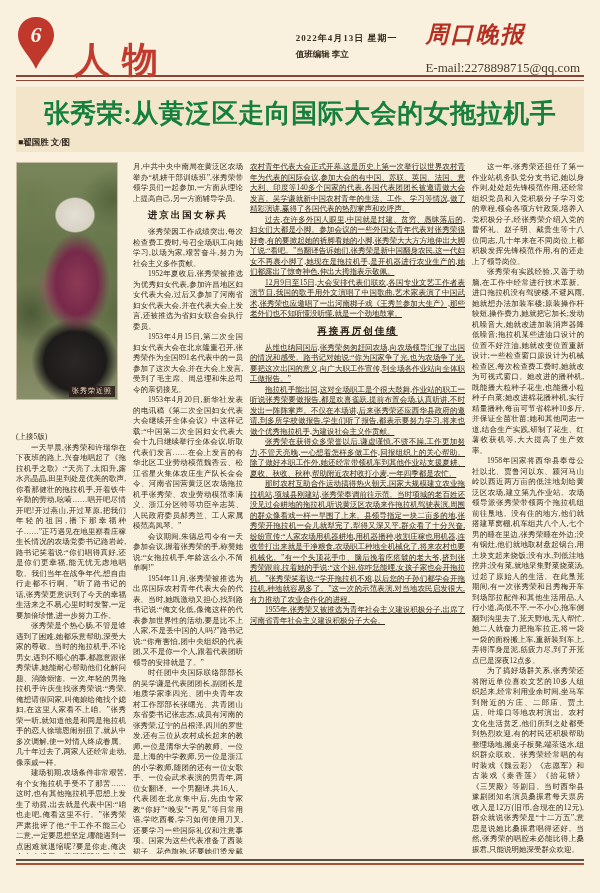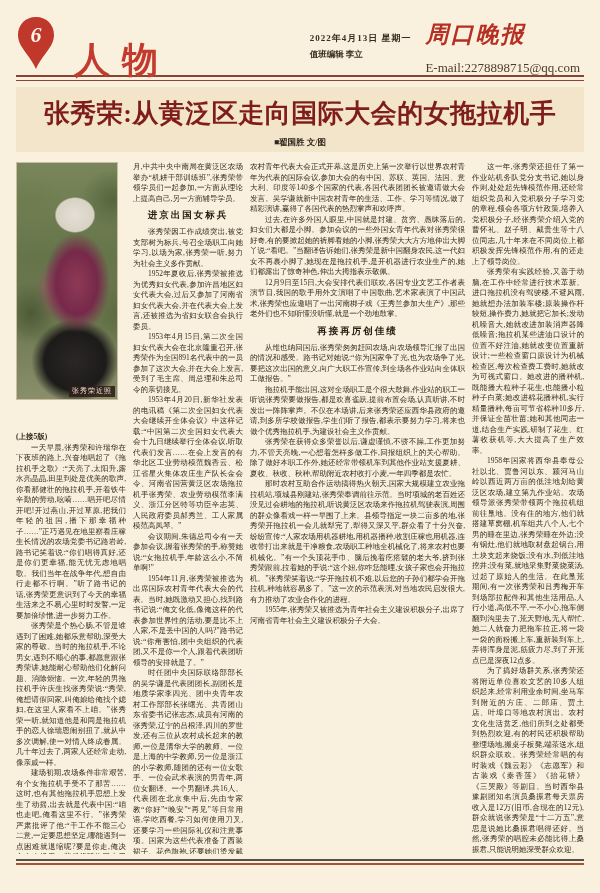--- a/index.html
+++ b/index.html
@@ -17,53 +17,53 @@
   .badge{ position:absolute; left:0; top:0; width:40px; height:54px; }
   .badge svg{ display:block; }
   .badge .num{
     position:absolute; left:0; top:6px; width:40px; text-align:center;
     font-size:22px; font-style:italic; font-weight:bold; color:#fdf6e8;
   }
   .section-title{
     position:absolute; left:58px; top:20px;
     font-size:36px; font-weight:bold; color:#c23b2e; letter-spacing:12px;
   }
-  .mast-right{ position:absolute; right:0; top:6px; display:flex; align-items:flex-start; gap:14px; }
+  .mast-right{ position:absolute; right:0; top:6px; display:flex; align-items:flex-start; gap:28px; }
   .mast-info{ text-align:left; padding-top:10px; }
   .date-line{ font-size:9px; color:#3a2d22; font-weight:bold; letter-spacing:1px; }
   .editor-line{ font-size:8.5px; color:#3a2d22; margin-top:4px; font-weight:bold; }
   .mast-brand{ text-align:left; }
   .brand{
     font-size:23px; font-weight:bold; font-style:italic; color:#b52f22;
     letter-spacing:2px; line-height:26px;
   }
   .email{ font-size:13px; color:#4a3b2c; margin-top:12px; }
   .header-rule{
     margin:3px 16px 0 16px; height:6px;
     border-top:2px solid #8a4434; border-bottom:1px solid #8a4434;
   }
   
   .headline-band{
     margin:6px 16px 0 16px; background:#f3e5c9;
     padding:9px 2px 3px 2px;
   }
   .headline{
-    font-size:26px; font-weight:900; color:#7f1d1d;
+    font-size:26px; font-weight:900; color:#15803d;
     text-align:center; white-space:nowrap; letter-spacing:0.5px;
   }
-  .byline{ text-align:center; font-size:8.5px; color:#2f261c; margin-top:6px; font-weight:bold; }
+  .byline{ text-align:left; font-size:8.5px; color:#2f261c; margin-top:6px; font-weight:bold; }
   
   .content{
     display:flex; gap:7px;
     margin:10px 16px 0 16px; height:692px; overflow:hidden;
   }
   .col{ overflow:hidden; }
   .c1{ width:110px; flex:none; }
   .c2{ width:110px; flex:none; }
-  .c3{ flex:1; }
+  .c3{ flex:1;text-decoration:underline; }
   .c4{ width:112px; flex:none; }
   .photo{
     width:102px; height:238px; margin-bottom:6px; position:relative;
     border:1px solid #c9bca2;
     background:
       radial-gradient(34px 30px at 58px 52px, #e4e0d6 0%, #d8d2c4 55%, rgba(0,0,0,0) 60%),
       radial-gradient(46px 70px at 60px 120px, #8e3a55 0%, #77294a 45%, rgba(0,0,0,0) 72%),
       radial-gradient(40px 46px at 46px 126px, #a04666 0%, rgba(0,0,0,0) 70%),
       radial-gradient(56px 54px at 58px 198px, #2a2726 0%, #1d1b1a 55%, rgba(0,0,0,0) 78%),
       radial-gradient(40px 36px at 16px 40px, #6d7c4e 0%, rgba(0,0,0,0) 75%),
@@ -76,21 +76,21 @@
     position:absolute; right:2px; bottom:2px;
     background:rgba(46,30,24,0.88); color:#f2e8d8;
     font-size:7px; line-height:9px; padding:1px 3px; letter-spacing:1px;
   }
   .para{
     font-size:7.5px; line-height:10.5px; text-align:justify;
     text-indent:2em; color:#362b20;
     text-justify:inter-ideograph;
   }
   .para.cont, .para.note{ text-indent:0; }
-  .para.note{ font-weight:bold;margin-top:32px; }
+  .para.note{ font-weight:normal;margin-top:32px; }
   .subhead{
     font-size:9.5px; font-weight:bold; text-align:center;
     color:#241a10; margin:5px 0 5px 0; letter-spacing:2px;
   }
   
   .bottom-rule-dark{ margin:5px 16px 0 16px; border-top:2px solid #57504a; }
   .bottom-rule-red{ margin:2px 16px 0 16px; border-top:2.5px solid #a85331; }
 </style>
 </head>
 <body>
@@ -127,21 +127,21 @@
       <span class="photo-caption">张秀荣近照</span>
     </div>
   <div class="para note">(上接5版)</div>
       <div class="para">一天早晨,张秀荣和许瑞华在下夜班的路上,兴奋地唱起了《拖拉机手之歌》:“天亮了,太阳升,露水亮晶晶,田里到处是优美的歌声,你看那健壮的拖拉机手,开着铁牛辛勤的劳动,吆嗬……唱开吧尽情开吧!开过燕山,开过草原,把我们年轻的祖国,播下那幸福种子……”正巧遇见在地里察看庄稼生长情况的农场党委书记路岩岭,路书记笑着说:“你们唱得真好,还是你们更幸福,能无忧无虑地唱歌。我们当年在战争年代,想自由行走都不行啊。”听了路书记的话,张秀荣更意识到了今天的幸福生活来之不易,心里时时发誓,一定要加倍珍惜,进一步努力工作。</div>
       <div class="para">张秀荣是个热心肠,不管是谁遇到了困难,她都乐意帮助,深受大家的尊敬。当时的拖拉机手,不论男女,遇到不顺心的事,都愿意跟张秀荣讲,她能耐心帮助他们化解问题、消除烦恼。一次,年轻的男拖拉机手许庆生找张秀荣说:“秀荣,俺想请假回家,叫俺娘给俺找个媳妇,在这里人家看不上咱。”张秀荣一听,就知道他是和同是拖拉机手的恋人徐瑞恩闹别扭了,就从中多次调解,使一对情人终成眷属。几十年过去了,两家人还经常走动,像亲戚一样。</div>
       <div class="para">建场初期,农场条件非常艰苦,有个女拖拉机手受不了那苦……这时,也有其他拖拉机手思想上发生了动摇,出去就是代表中国:“咱也走吧,俺看这里不行。”张秀荣严肃批评了他:“干工作不能三心二意,一定要思想坚定,哪能遇到一点困难就退缩呢?要是你走,俺决心在农场干一辈子!”那位同志思想受到很大触动,最终还是留了下来。</div>
     </div>
   <div class="col c2">
       <div class="para cont">月,中共中央中南局在黄泛区农场举办“机耕干部训练班”,张秀荣带领学员们一起参加,一方面从理论上提高自己,另一方面辅导学员。</div>
       <div class="subhead">进京出国女标兵</div>
-      <div class="para">张秀荣因工作成绩突出,被党支部树为标兵,号召全场职工向她学习,以场为家,张秀荣一听,努力为社会主义多作贡献。</div>
+      <div class="para">张秀荣因工作成绩突出,每次检查费工费时,号召全场职工向她学习,以场为家,艰苦奋斗,努力为社会主义多作贡献。</div>
       <div class="para">1952年夏收后,张秀荣被推选为优秀妇女代表,参加许昌地区妇女代表大会,过后又参加了河南省妇女代表大会,并在代表大会上发言,还被推选为省妇女联合会执行委员。</div>
       <div class="para">1953年4月15日,第二次全国妇女代表大会在北京隆重召开,张秀荣作为全国891名代表中的一员参加了这次大会,并在大会上发言,受到了毛主席、周总理和朱总司令的亲切接见。</div>
       <div class="para">1953年4月20日,新华社发表的电讯稿《第二次全国妇女代表大会继续开全体会议》中这样记载:“中国第二次全国妇女代表大会十九日继续举行全体会议,听取代表们发言……在会上发言的有华北区工业劳动模范魏香云、松江省星火集体农庄生产队长金会令、河南省国营黄泛区农场拖拉机手张秀荣、农业劳动模范李满义、浙江分区特等功臣辛志英、人民政府委员郝秀兰、工人家属模范高凤琴。”</div>
       <div class="para">会议期间,朱德总司令有一天参加会议,握着张秀荣的手,称赞她说:“女拖拉机手,年龄这么小,不简单啊!”</div>
       <div class="para">1954年11月,张秀荣被推选为出席国际农村青年代表大会的代表。当时,她既激动又担心,找到路书记说:“俺文化低,像俺这样的代表参加世界性的活动,要是比不上人家,不是丢中国的人吗?”路书记说:“你甭害怕,团中央组织的代表团,又不是你一个人,跟着代表团听领导的安排就是了。”</div>
       <div class="para">时任团中央国际联络部部长的吴学谦是代表团团长,副团长是地质学家李四光、团中央青年农村工作部部长张曙光、共青团山东省委书记张志杰,成员有河南的张秀荣,辽宁的吕根泽,四川的罗世发,还有三位从农村成长起来的教师,一位是清华大学的教师、一位是上海的中学教师,另一位是浙江的小学教师,随团的还有一位女歌手、一位会武术表演的男青年,两位女翻译、一个男翻译,共16人。代表团在北京集中后,先由专家教“你好”“晚安”“再见”等日常用语,学吃西餐,学习如何使用刀叉,还要学习一些国际礼仪和注意事项。国家为这些代表准备了西装裙子、花色旗袍,还要她们烫发戴胸花、围披肩等,张秀荣对这些很难为情,表现出不太乐意,团中央书记胡耀邦知道后对张秀荣说:“不这样不行呀,这不是你一个人的事,出去就是代表中国。”张秀荣这才说:“俺懂了,一定听从领导的安排。”</div>
     </div>
   <div class="col c3">
       <div class="para cont">农村青年代表大会正式开幕,这是历史上第一次举行以世界农村青年为代表的国际会议,参加大会的有中国、苏联、英国、法国、意大利、印度等140多个国家的代表,各国代表团团长被邀请做大会发言。吴学谦就新中国农村青年的生活、工作、学习等情况,做了精彩演讲,赢得了各国代表的热烈掌声和欢呼声。</div>
       <div class="para">过去,在许多外国人眼里,中国就是封建、贫穷、愚昧落后的,妇女们大都是小脚。参加会议的一些外国女青年代表对张秀荣很好奇,有的要掀起她的裤脚看她的小脚,张秀荣大大方方地伸出大脚丫说:“看吧。”当翻译告诉她们,张秀荣是新中国翻身农民,这一代妇女不再裹小脚了,她现在是拖拉机手,是开机器进行农业生产的,她们都露出了惊奇神色,伸出大拇指表示敬佩。</div>

